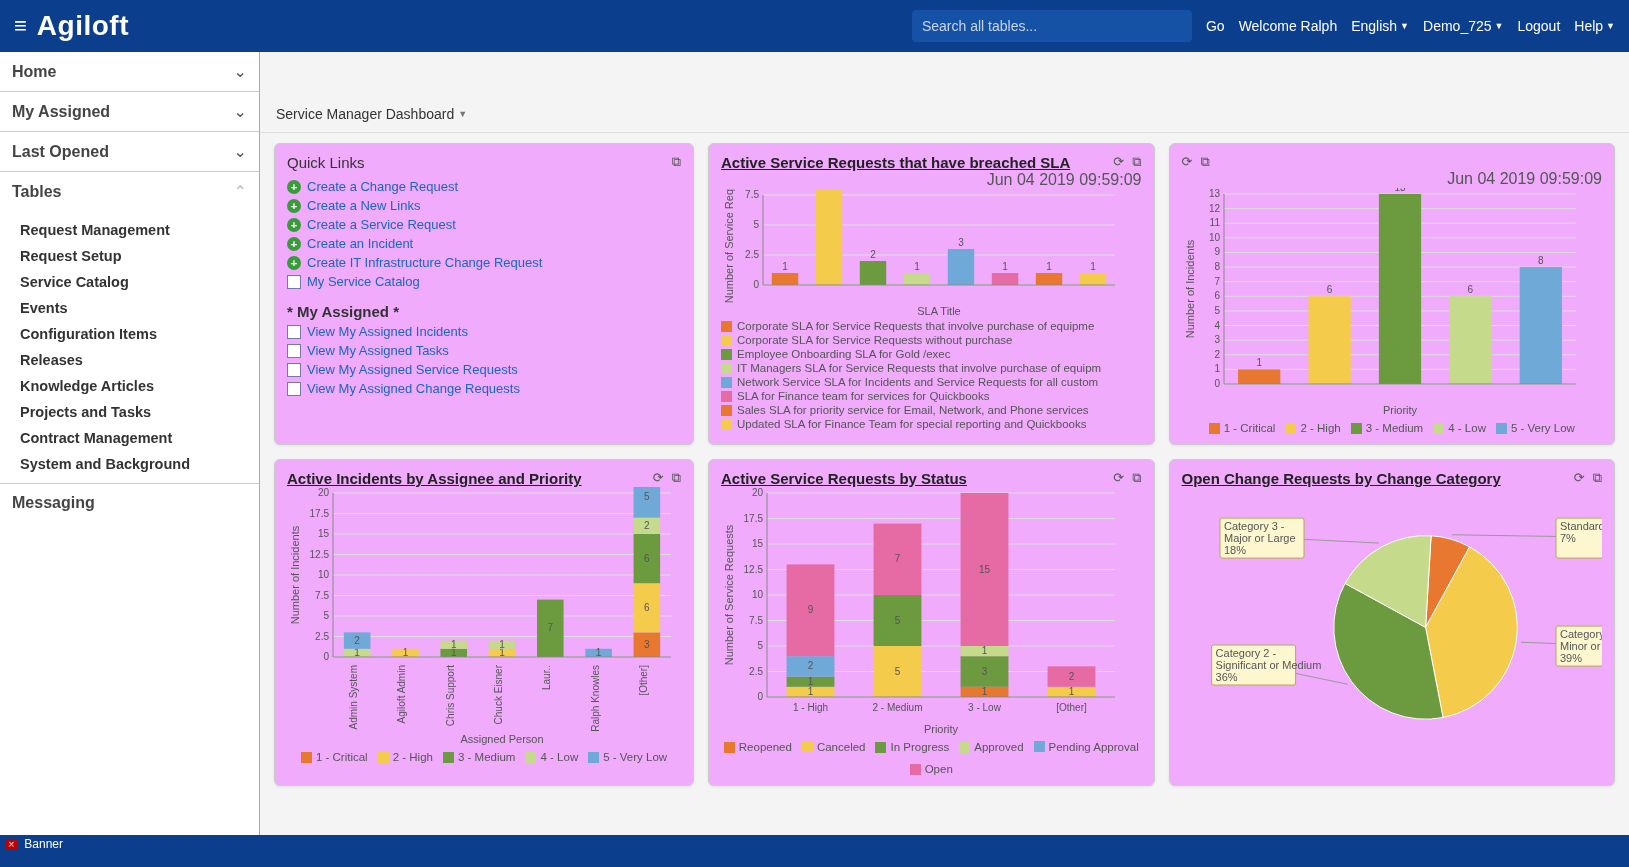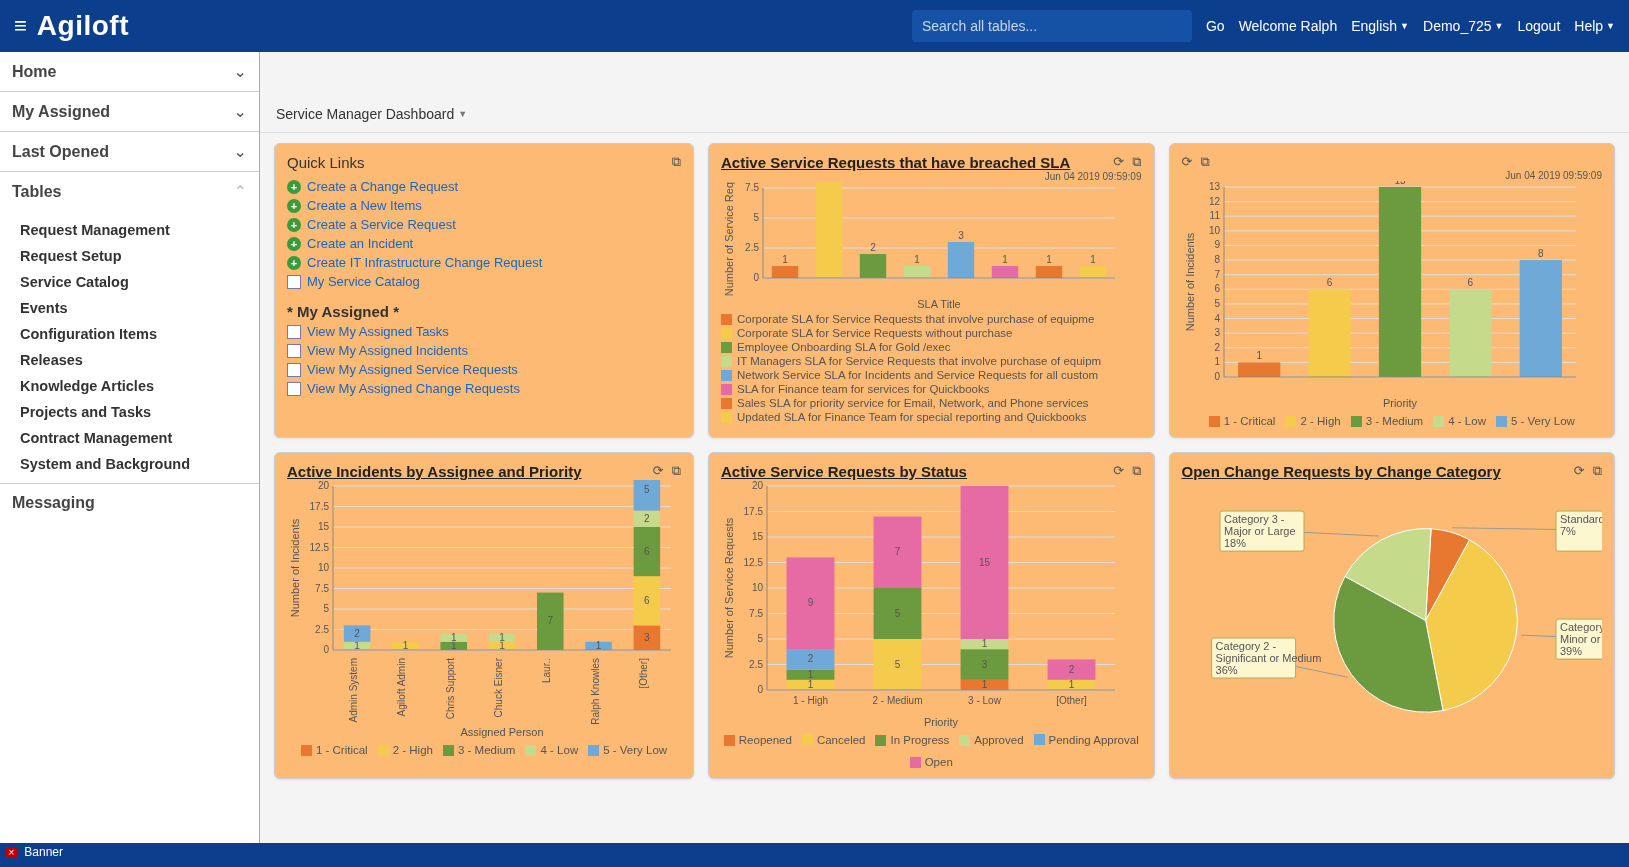--- a/index.html
+++ b/index.html
@@ -16,36 +16,36 @@
 .body { display: flex; height: 795px; }
 .sidebar { width: 260px; background: #fff; border-right: 1px solid #aaa; overflow-y: auto; }
 .side-group { border-bottom: 1px solid #ccc; padding: 10px 12px; display: flex; justify-content: space-between; align-items: center; cursor: pointer; }
 .side-group-label { font-weight: bold; font-size: 16px; color: #444; }
 .chev { font-size: 16px; color: #555; }
 .tables-list { padding: 6px 0 6px 20px; }
 .tables-list div { padding: 5px 0; font-size: 14.5px; font-weight: bold; color: #333; cursor: pointer; }
 .main { flex: 1; overflow: auto; margin-top: 44px; }
 .crumb { padding: 10px 16px; font-size: 14px; color: #333; border-bottom: 1px solid #ddd; display:flex; align-items:center; gap:4px;}
 .dash-grid { display: grid; grid-template-columns: 420px 1fr 1fr; gap: 14px; padding: 10px 14px; }
-.panel { background:#fdba74; border:1px solid #ccc; border-radius:6px; padding:10px 12px; box-shadow:0 1px 3px rgba(0,0,0,0.08); }
+.panel { background:#f0abfc; border:1px solid #ccc; border-radius:6px; padding:10px 12px; box-shadow:0 1px 3px rgba(0,0,0,0.08); }
 .panel-title { font-size:15px; font-weight:bold; color:#222; text-decoration:underline; display:flex; align-items:center; }
 .panel-hdr { display:flex; justify-content:space-between; align-items:flex-start; }
 .panel-icons { display:flex; gap:8px; color:#555; font-size:13px; }
-.ts { text-align:right; font-size:10px; color:#555; }
+.ts { text-align:right; font-size:16px; color:#555; }
 .ql-row { display:flex; align-items:center; gap:6px; padding:2px 0; }
 .plus-icon { width:14px; height:14px; background:#3a9b3a; border-radius:50%; color:#fff; display:inline-flex; align-items:center; justify-content:center; font-size:11px; font-weight:bold; }
 .list-icon { width:14px; height:14px; border:1px solid #77a; display:inline-block; background:linear-gradient(#fff 33%,#99b 33% 34%,#fff 34% 66%,#99b 66% 67%,#fff 67%); }
 .link { color:#1a66c2; font-size:13px; cursor:pointer; }
 .ql-heading { font-weight:bold; font-size:15px; margin-top:12px; margin-bottom:2px; }
 .chart-body { position:relative; }
 svg { display:block; }
 .legend { font-size:11.5px; color:#555; }
 .legend-row { display:flex; align-items:center; gap:5px; padding:1px 0; }
 .swatch { width:11px; height:11px; display:inline-block; }
-.banner { position:fixed; bottom:0; left:0; right:0; height:24px; background:#0b3e8d; color:#fff; font-size:12px; padding:2px 6px;margin-top:40px; }
+.banner { position:fixed; bottom:0; left:0; right:0; height:32px; background:#0b3e8d; color:#fff; font-size:12px; padding:2px 6px;margin-top:40px; }
 .banner-x { display:inline-block; width:11px; height:11px; background:#b00; color:#fff; font-size:10px; text-align:center; line-height:11px; margin-right:4px; cursor:pointer;}
 .axis-label { font-size:11px; fill:#555; }
 .tick { font-size:10px; fill:#555; }
 .bar-label { font-size:10px; fill:#555; text-anchor:middle; }
 .pie-callout { font-size:11px; fill:#555; }
 .callout-box { fill:#fdf7d0; stroke:#b8a854; }
 </style>
 </head>
 <body>
 
@@ -123,46 +123,46 @@
               <span>⧉</span>
             </div>
         </div>
         <div style="height:6px"></div>
         <div class="ql-row">
             <span class="plus-icon">+</span>
             <span class="link">Create a Change Request</span>
           </div>
         <div class="ql-row">
             <span class="plus-icon">+</span>
-            <span class="link">Create a New Items</span>
+            <span class="link">Create a New Links</span>
           </div>
         <div class="ql-row">
             <span class="plus-icon">+</span>
             <span class="link">Create a Service Request</span>
           </div>
         <div class="ql-row">
             <span class="plus-icon">+</span>
             <span class="link">Create an Incident</span>
           </div>
         <div class="ql-row">
             <span class="plus-icon">+</span>
             <span class="link">Create IT Infrastructure Change Request</span>
           </div>
         <div class="ql-row">
             <span class="list-icon"></span>
             <span class="link">My Service Catalog</span>
           </div>
         <div class="ql-heading">* My Assigned *</div>
         <div class="ql-row">
             <span class="list-icon"></span>
+            <span class="link">View My Assigned Incidents</span>
+          </div>
+        <div class="ql-row">
+            <span class="list-icon"></span>
             <span class="link">View My Assigned Tasks</span>
-          </div>
-        <div class="ql-row">
-            <span class="list-icon"></span>
-            <span class="link">View My Assigned Incidents</span>
           </div>
         <div class="ql-row">
             <span class="list-icon"></span>
             <span class="link">View My Assigned Service Requests</span>
           </div>
         <div class="ql-row">
             <span class="list-icon"></span>
             <span class="link">View My Assigned Change Requests</span>
           </div>
       </div>

